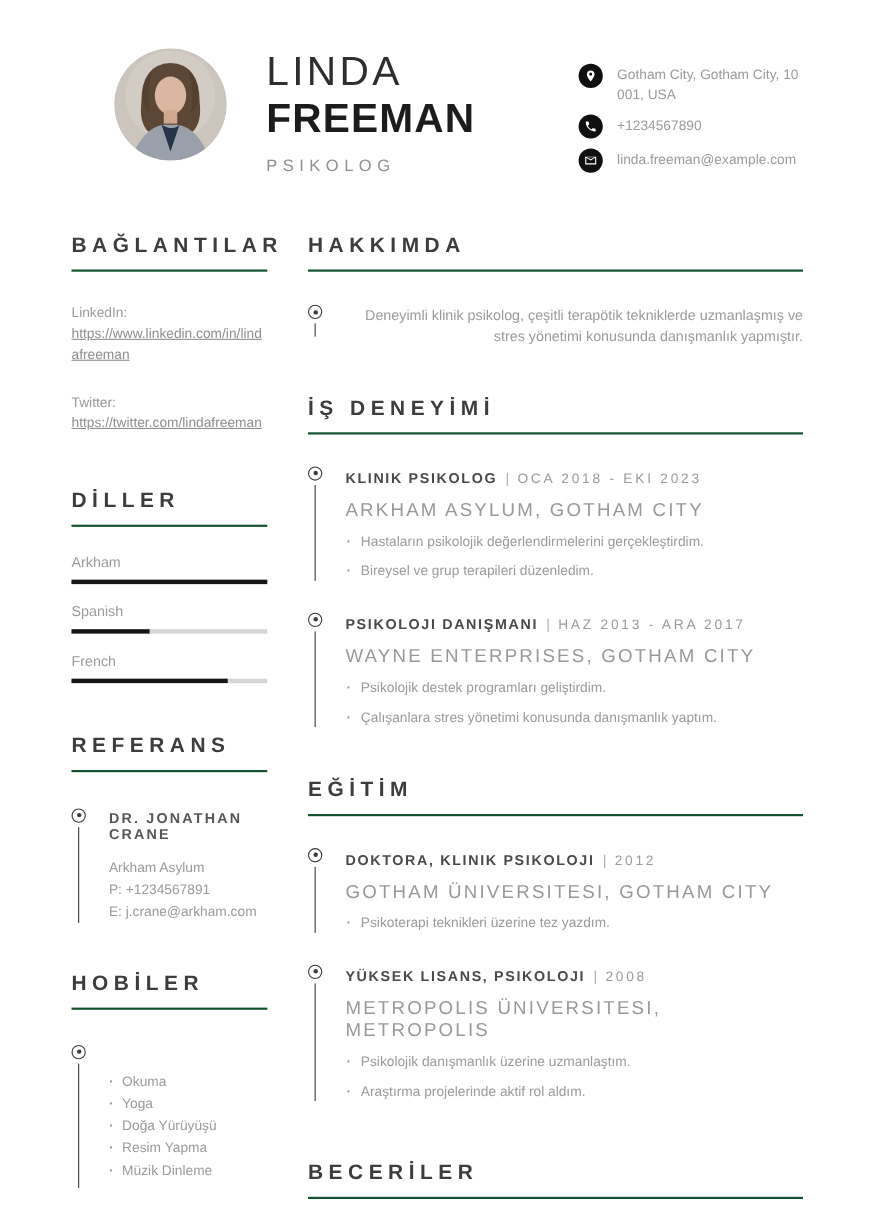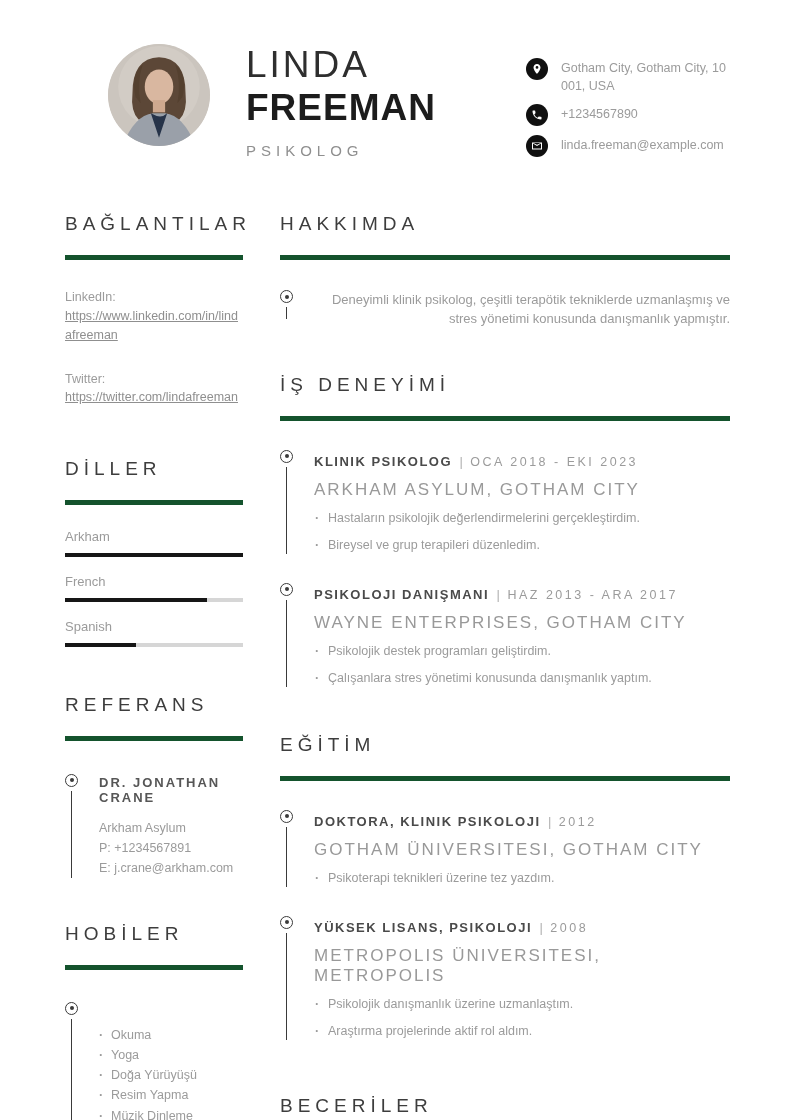--- a/index.html
+++ b/index.html
@@ -6,21 +6,21 @@
   html,body { background:#ffffff; }
   body {
     width:794px; height:1120px;
     font-family:"Liberation Sans", sans-serif;
     color:#9b9b9b;
     overflow:hidden;
   }
   .page { width:794px; height:1120px; background:#fff; overflow:hidden; }
 
   
-  .header { display:flex; padding:44px 64px 0 68px;margin-left:40px; }
+  .header { display:flex; padding:44px 64px 0 104px; }
   .photo {
     width:102px; height:102px; border-radius:50%; overflow:hidden;
     flex:0 0 auto; background:#cfc9c2;
   }
   .photo svg { display:block; width:100%; height:100%; }
   .namewrap { margin-left:36px; width:252px; }
   .name-first { font-size:37px; font-weight:300; letter-spacing:3px; color:#2e2e2e; line-height:1.15; }
   .name-last  { font-size:37px; font-weight:700; letter-spacing:1px; color:#1c1c1c; line-height:1.15; }
   .role { margin-top:13px; font-size:15px; letter-spacing:5px; color:#8f8f8f; }
   .contacts { margin-left:auto; width:204px; display:flex; flex-direction:column; gap:9px; padding-top:14px; }
@@ -31,22 +31,22 @@
   }
   .cicon svg { width:12px; height:12px; display:block; }
   .ctext { font-size:12.5px; line-height:1.4; color:#9b9b9b; word-break:break-all; padding-top:2px; }
 
   
   .cols { display:flex; padding:0 64px 0 65px; margin-top:54px; gap:37px; }
   .leftcol { width:178px; flex:0 0 auto; }
   .rightcol { flex:1; min-width:0; }
 
   h2.sec {
-    font-size:19px; font-weight:400; letter-spacing:5px; color:#3d3d3d;
-    padding-bottom:20px; border-bottom:5px solid #14532d;
+    font-size:19px; font-weight:700; letter-spacing:5px; color:#3d3d3d;
+    padding-bottom:10px; border-bottom:2px solid #14532d;
   }
 
   
   .sec-block { margin-bottom:0; }
   .linkgroup { margin-top:24px; }
   .linklabel { font-size:12.5px; color:#9b9b9b; line-height:1.5; }
   .linkurl {
     font-size:12.5px; color:#8f8f8f; text-decoration:underline; line-height:1.55;
     word-break:break-all; display:block; cursor:pointer;
   }
@@ -175,29 +175,29 @@
 
       <section class="sec-diller">
         <h2 class="sec">DİLLER</h2>
         <div class="langrow" style="margin-top:24px">
           <div class="langname">Arkham</div>
           <div class="bar">
               <div class="fill" style="width: 100%;"></div>
             </div>
         </div>
         <div class="langrow">
+          <div class="langname">Spanish</div>
+          <div class="bar">
+              <div class="fill" style="width: 40%;"></div>
+            </div>
+        </div>
+        <div class="langrow">
           <div class="langname">French</div>
           <div class="bar">
               <div class="fill" style="width: 80%;"></div>
-            </div>
-        </div>
-        <div class="langrow">
-          <div class="langname">Spanish</div>
-          <div class="bar">
-              <div class="fill" style="width: 40%;"></div>
             </div>
         </div>
       </section>
 
       <section class="sec-referans">
         <h2 class="sec">REFERANS</h2>
         <div class="entry ref-entry">
           <div class="marker">
             <span class="ring"></span>
             <span class="vline"></span>

